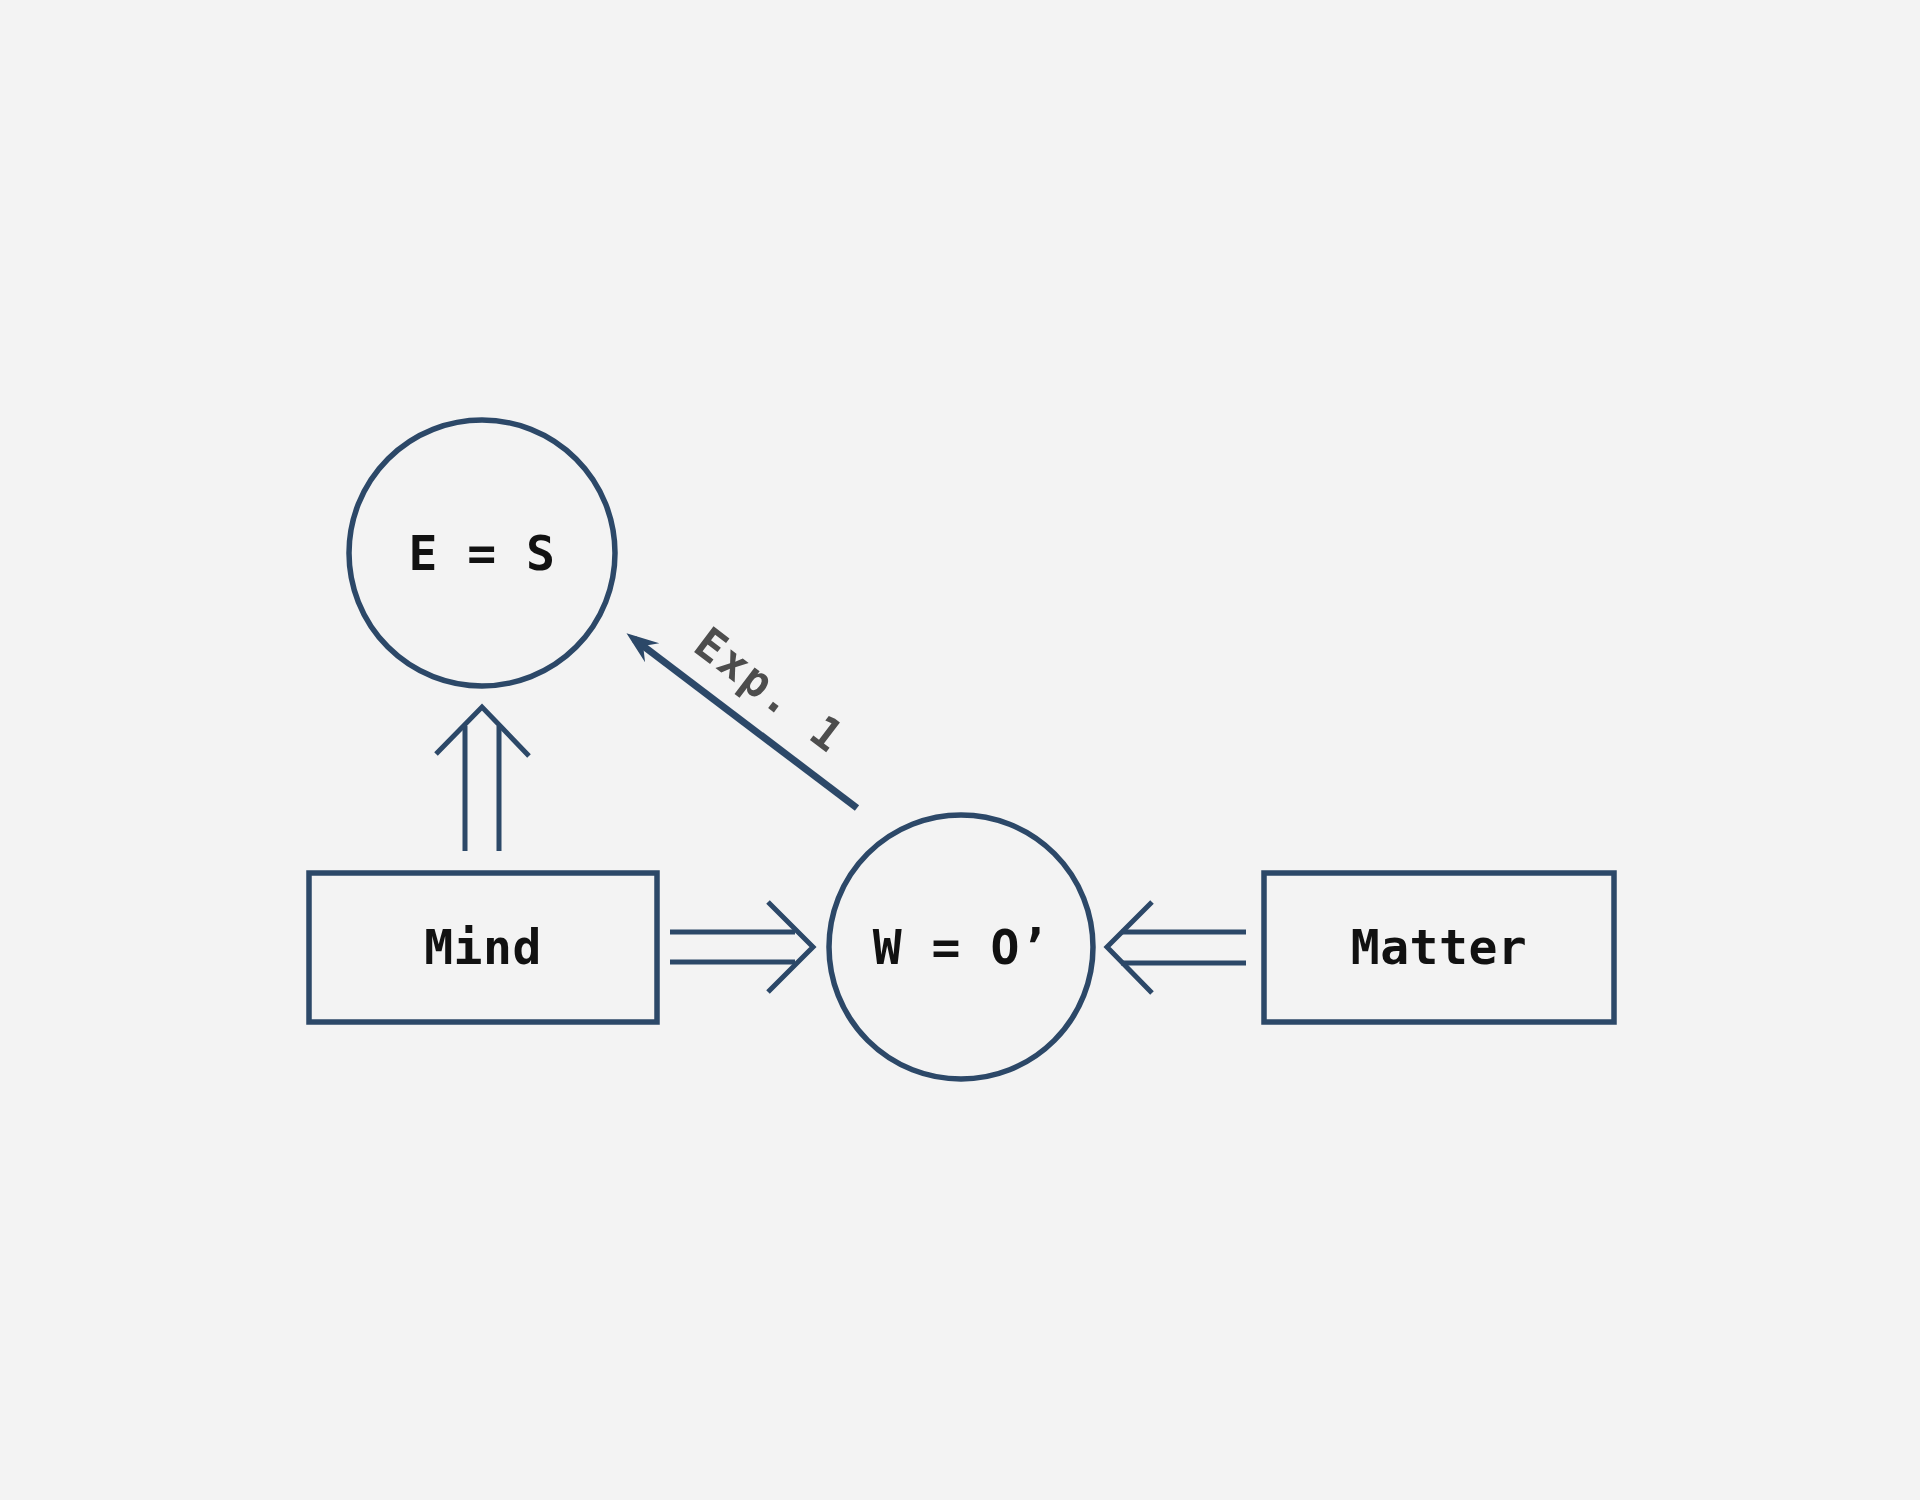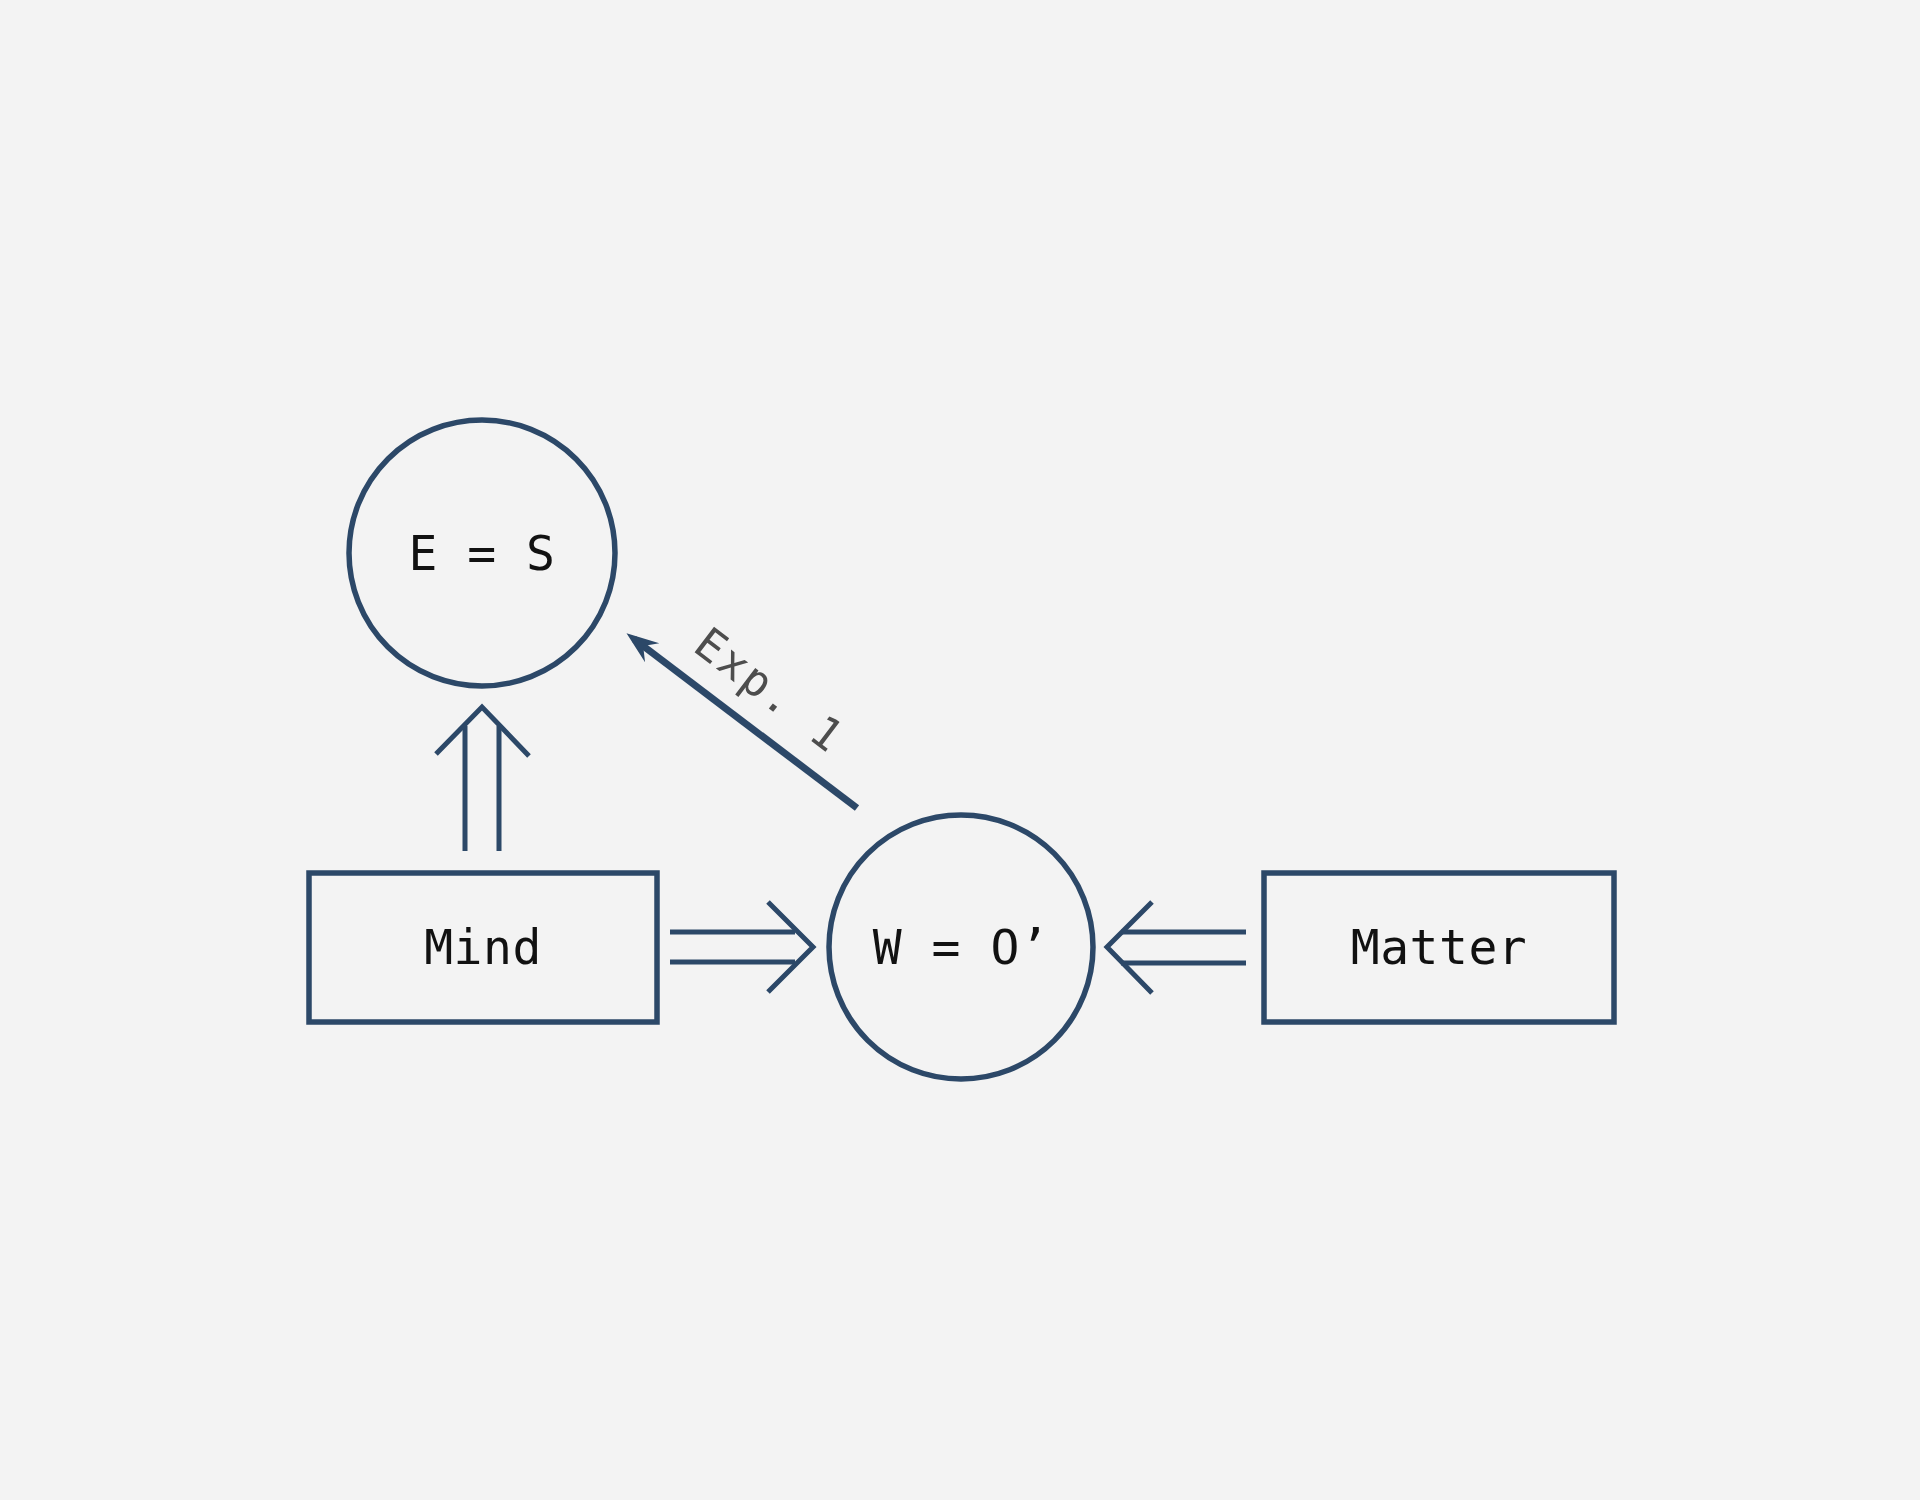--- a/index.html
+++ b/index.html
@@ -10,20 +10,21 @@
     width: 1920px;
     height: 1500px;
     background: #f3f3f3;
     overflow: hidden;
     font-family: "DejaVu Sans Mono", monospace;
   }
   .stage {
     position: relative;
     width: 1920px;
     height: 1500px;
+    font-weight: bold;
   }
   svg { display: block; }
   .node-label {
     font-family: "DejaVu Sans Mono", monospace;
     font-size: 48px;
     letter-spacing: 0.5px;
   }
   .edge-label {
     font-family: "DejaVu Sans Mono", monospace;
     font-size: 44px;

